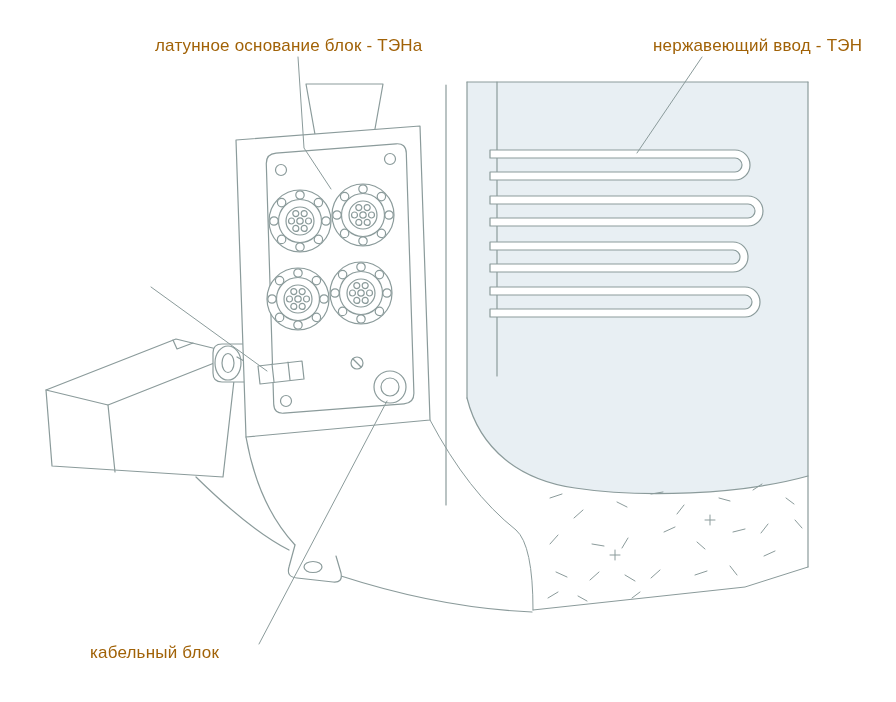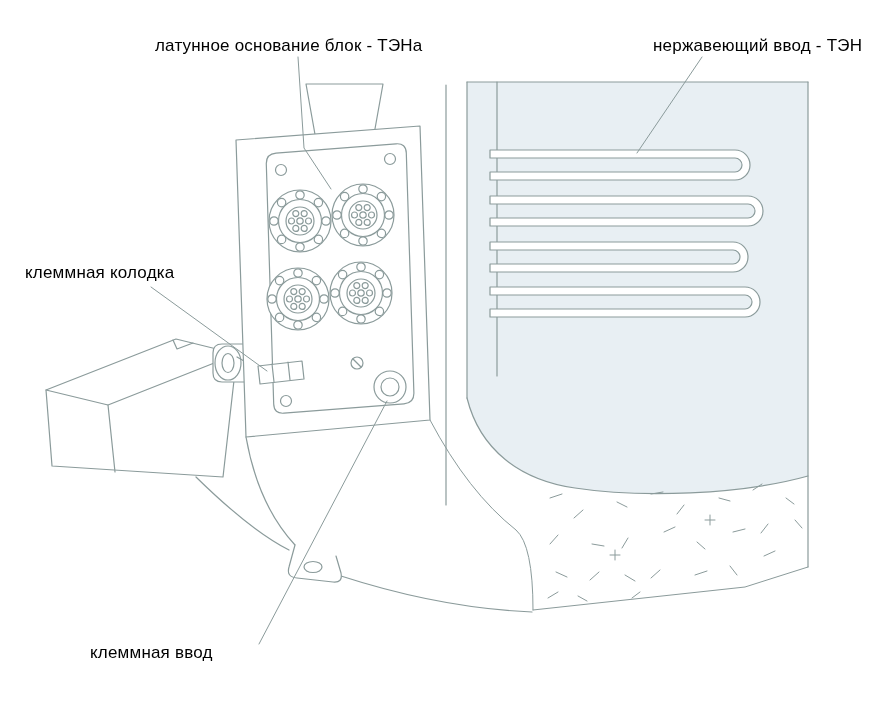--- a/index.html
+++ b/index.html
@@ -2,21 +2,21 @@
 <html><head>
 <meta charset="utf-8">
 <style>
   html,body{margin:0;padding:0;background:#ffffff;}
   .stage{
     position:relative;width:896px;height:702px;background:#ffffff;
     font-family:"Liberation Sans",sans-serif;overflow:hidden;
   }
   .stage svg{position:absolute;left:0;top:0;}
   .label{
-    position:absolute;color:#000000;font-size:17px;letter-spacing:.2px;
+    position:absolute;color:#a16207;font-size:17px;letter-spacing:.2px;
     white-space:nowrap;line-height:1.2;
   }
 </style>
 </head>
 <body>
 
 <div class="stage">
 
   <svg width="896" height="702" viewBox="0 0 896 702">
     <defs>
@@ -128,16 +128,15 @@
         <path d="M298,57 L304,148 L331,189"></path>
         <path d="M702,57 L637,153"></path>
         <path d="M151,287 L267,371"></path>
         <path d="M259,644 L387,401"></path>
       </g>
     </g>
   </svg>
 
   <div class="label" style="left:155px;top:36px;">латунное основание блок - ТЭНа</div>
   <div class="label" style="left:653px;top:36px;">нержавеющий ввод - ТЭН</div>
-  <div class="label" style="left:25px;top:263px;">клеммная колодка</div>
-  <div class="label" style="left:90px;top:643px;">клеммная ввод</div>
+  <div class="label" style="left:90px;top:643px;">кабельный блок</div>
 
 </div>
 
 </body></html>

